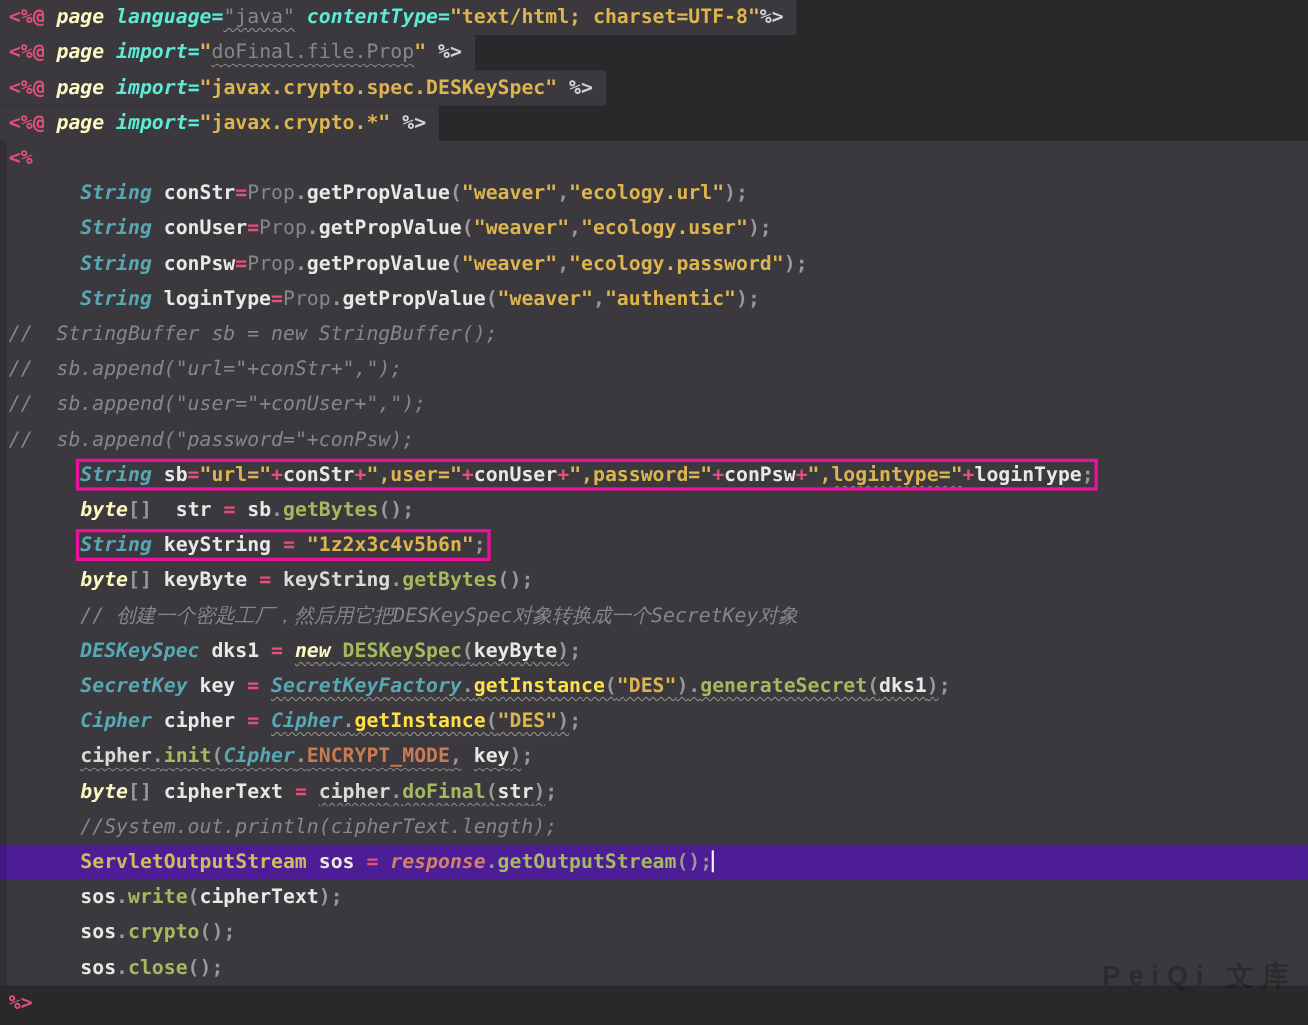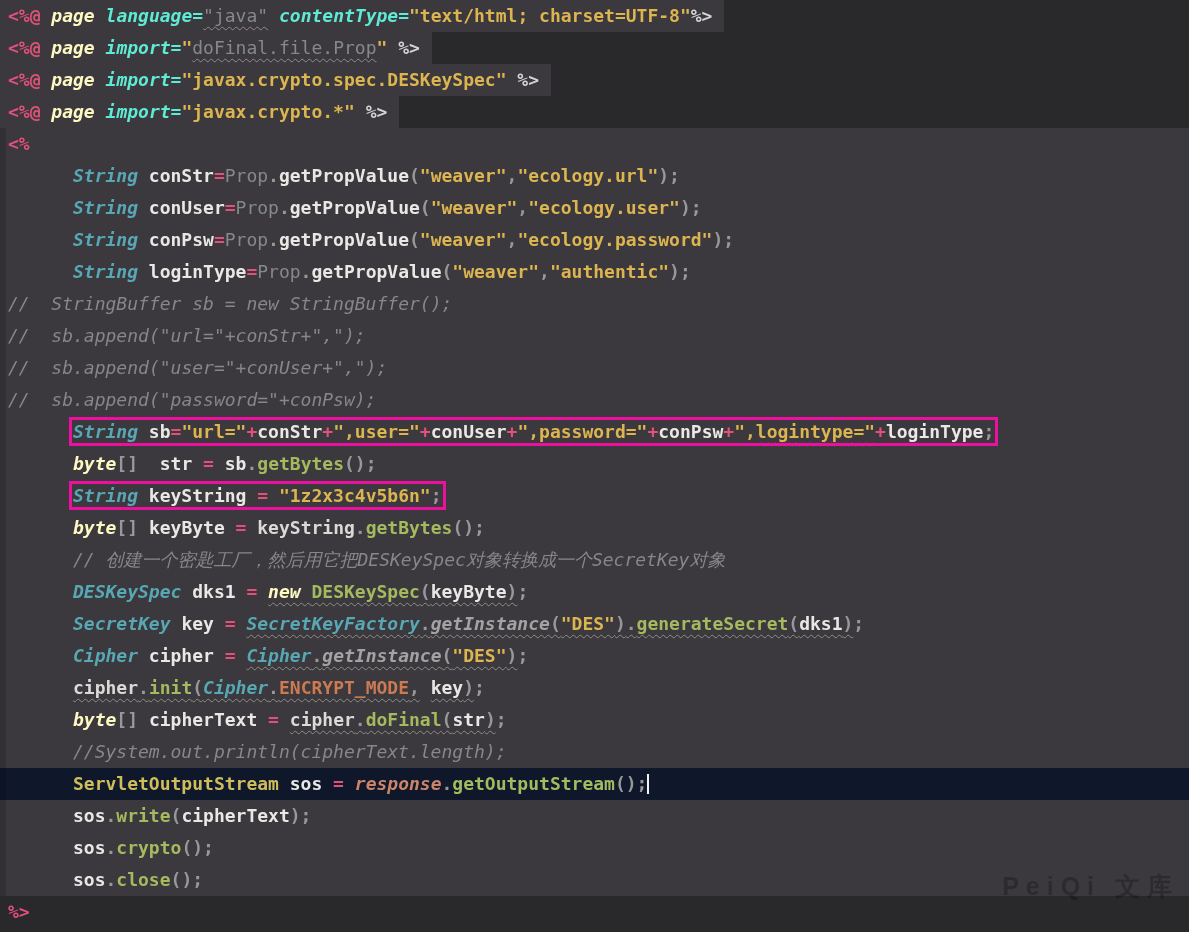--- a/index.html
+++ b/index.html
@@ -10,37 +10,37 @@
     font-size:18px;font-weight:700;color:#d9d7d4;
   }
   #editor{position:absolute;inset:0;}
   .zone{position:relative;}
   #top-band{height:128px;background:#29282b;}
   #main-area{height:768px;background:#3b393d;}
   #bottom-band{height:36px;background:#29282b;}
   .line{height:32px;line-height:32px;white-space:pre;position:relative;}
   .line.code{padding-left:73px;}
   .line.edge{padding-left:8px;}
-  .line.hl{background:#0f172a;}
+  .line.hl{background:#4c1d95;}
   #top-band .line{padding-left:8px;}
   #top-band .run{display:inline-block;background:#3b393d;margin-left:-8px;padding:0 12px 0 8px;height:32px;line-height:32px;}
   .box-magenta .run{outline:3px solid #ed109f;outline-offset:1px;}
   #gutter{position:absolute;left:0;top:128px;width:6px;height:768px;background:rgba(0,0,0,0.14);}
   .tk{font-weight:inherit;}
   .tk.kw{color:#e5507a;}
   .tk.kwi{color:#fef9c3;font-style:italic;margin-top:46px;}
   .tk.attr{color:#5eead4;font-style:italic;}
   .tk.typei{color:#57a8b4;font-style:italic;}
   .tk.dim{color:#85898b;font-weight:400;}
   .tk.str{color:#ddb550;}
   .tk.id{color:#eae8e5;}
   .tk.plain{color:#dcdad7;}
   .tk.gray{color:#98989a;}
   .tk.green{color:#a3ba5f;}
-  .tk.greeni{color:#a3a3a3;font-style:italic;}
+  .tk.greeni{color:#fde047;}
   .tk.comment{color:#85878a;font-weight:400;font-style:italic;}
   .tk.orange{color:#cb7a52;}
   .tk.resp{color:#cd8468;font-style:italic;}
   .tk.tagend{color:#d3d4d6;}
   .tk.yellowtype{color:#cfbd5c;}
   .tk.wavy{text-decoration-line:underline;text-decoration-style:wavy;text-decoration-color:#8d8d85;text-decoration-thickness:1px;text-underline-offset:4px;}
   .caret{display:inline-block;width:2px;height:20px;background:#f4f4f4;vertical-align:-4px;}
   #watermark{
     position:absolute;right:10px;top:870px;
     font-family:"Liberation Sans","DejaVu Sans",sans-serif;

